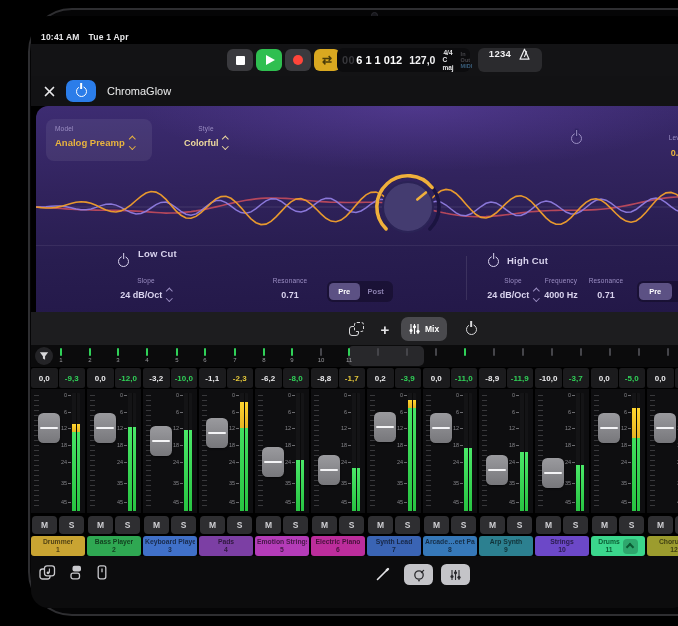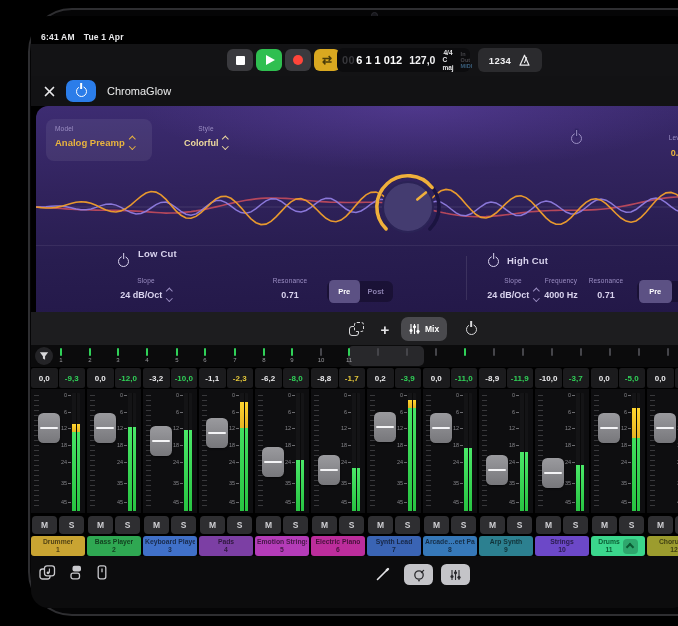--- a/index.html
+++ b/index.html
@@ -37,21 +37,21 @@
     background:#0c0c0e;display:flex;align-items:center;padding:0 5px;box-sizing:border-box}
   .lcd .dim0{font-size:11px;font-weight:bold;color:#37373b;letter-spacing:.5px}
   .lcd .pos{font-size:11px;font-weight:bold;color:#fff;margin-left:1px;white-space:nowrap}
   .lcd .tempo{font-size:10.5px;font-weight:bold;color:#f0f0f2;margin-left:7px}
   .lcd .stack{display:flex;flex-direction:column;align-items:center;margin-left:7px;line-height:1.1}
   .lcd .sig{font-size:6.5px;font-weight:bold;color:#e8e8ea}
   .lcd .key{font-size:6.5px;font-weight:bold;color:#e8e8ea}
   .lcd .io{font-size:5.5px;color:#47474c;font-weight:bold}
   .lcd .midi{font-size:5.5px;color:#3a5f7d;font-weight:bold}
   .count-pill{position:absolute;left:447px;top:4px;width:64px;height:24px;border-radius:6px;
-    background:#2b2b2e;display:flex;align-items:center;justify-content:center;gap:7px}
+    background:#2b2b2e;display:flex;justify-content:center;gap:7px}
   .count-pill .num{font-size:9.5px;font-weight:bold;color:#f0f0f2;letter-spacing:.3px}
 
   
   .plug-head{height:30px;background:#121214;display:flex;align-items:center;gap:11px;padding-left:13px}
   .pwr-btn{width:30px;height:22px;border-radius:7px;background:#2b7de9;display:flex;
     align-items:center;justify-content:center;color:#fff;--pbg:#2b7de9}
   .plug-name{font-size:11px;font-weight:normal;color:#eceded}
 
   
   .pwr{position:relative;display:inline-block;width:9px;height:9px;border:1.4px solid currentColor;
@@ -91,21 +91,21 @@
   .wave-svg{position:absolute;left:0;top:56px}
   .cut-sec{position:absolute;left:0;right:0;top:139px;bottom:0;border-top:1px solid rgba(255,255,255,.07)}
   .cut-title{position:absolute;font-size:9.5px;font-weight:bold;color:#d9d3ee;letter-spacing:.2px}
   .cut-pwr{position:absolute;color:#d9d3ee;--pbg:#271c4d}
   .param{position:absolute;width:70px;text-align:center}
   .param .fld-label{display:block}
   .param .val{margin-top:4px;font-size:9px;font-weight:bold;color:#d9d3ee;display:inline-flex;align-items:center}
   .param .val .cud{color:#9a8ec2}
   .seg{position:absolute;width:66px;height:21px;border-radius:6px;background:rgba(5,3,15,.35);
     display:flex;align-items:center;padding:2px;box-sizing:border-box;gap:1px}
-  .seg .opt{flex:1;height:23px;border-radius:4.5px;display:flex;align-items:center;justify-content:center;
+  .seg .opt{flex:1;height:17px;border-radius:4.5px;display:flex;align-items:center;justify-content:center;
     font-size:7.5px;font-weight:bold;color:#8a7fae}
   .seg .opt.on{background:#5c5184;color:#fff}
   .vdiv{position:absolute;top:10px;height:44px;width:1px;background:rgba(255,255,255,.1)}
 
   
   .mix-toolbar{position:relative;height:33px;background:#1d1d1f}
   .mtb{position:absolute;top:5px;height:24px;display:flex;align-items:center;justify-content:center;
     color:#d9d9db}
   .mtb.mixbtn{background:#4a4a4e;border-radius:7px;padding:0 8px;gap:5px}
   .mtb .plus{font-size:15px;font-weight:bold;line-height:1;color:#e4e4e6}
@@ -172,21 +172,21 @@
 </head>
 <body>
 
 <div id="stage">
   <div class="device"></div>
   <div class="cam-dot"></div>
 
   <div class="screen">
 
     <div class="statusbar">
-      <span>6:41 AM</span>
+      <span>10:41 AM</span>
       <span>Tue 1 Apr</span>
     </div>
 
     <div class="transport">
 
       <div class="tbtn" style="left:196px">
           <span class="sq"></span>
         </div>
       <div class="tbtn play" style="left:225px">
           <span class="tri"></span>

